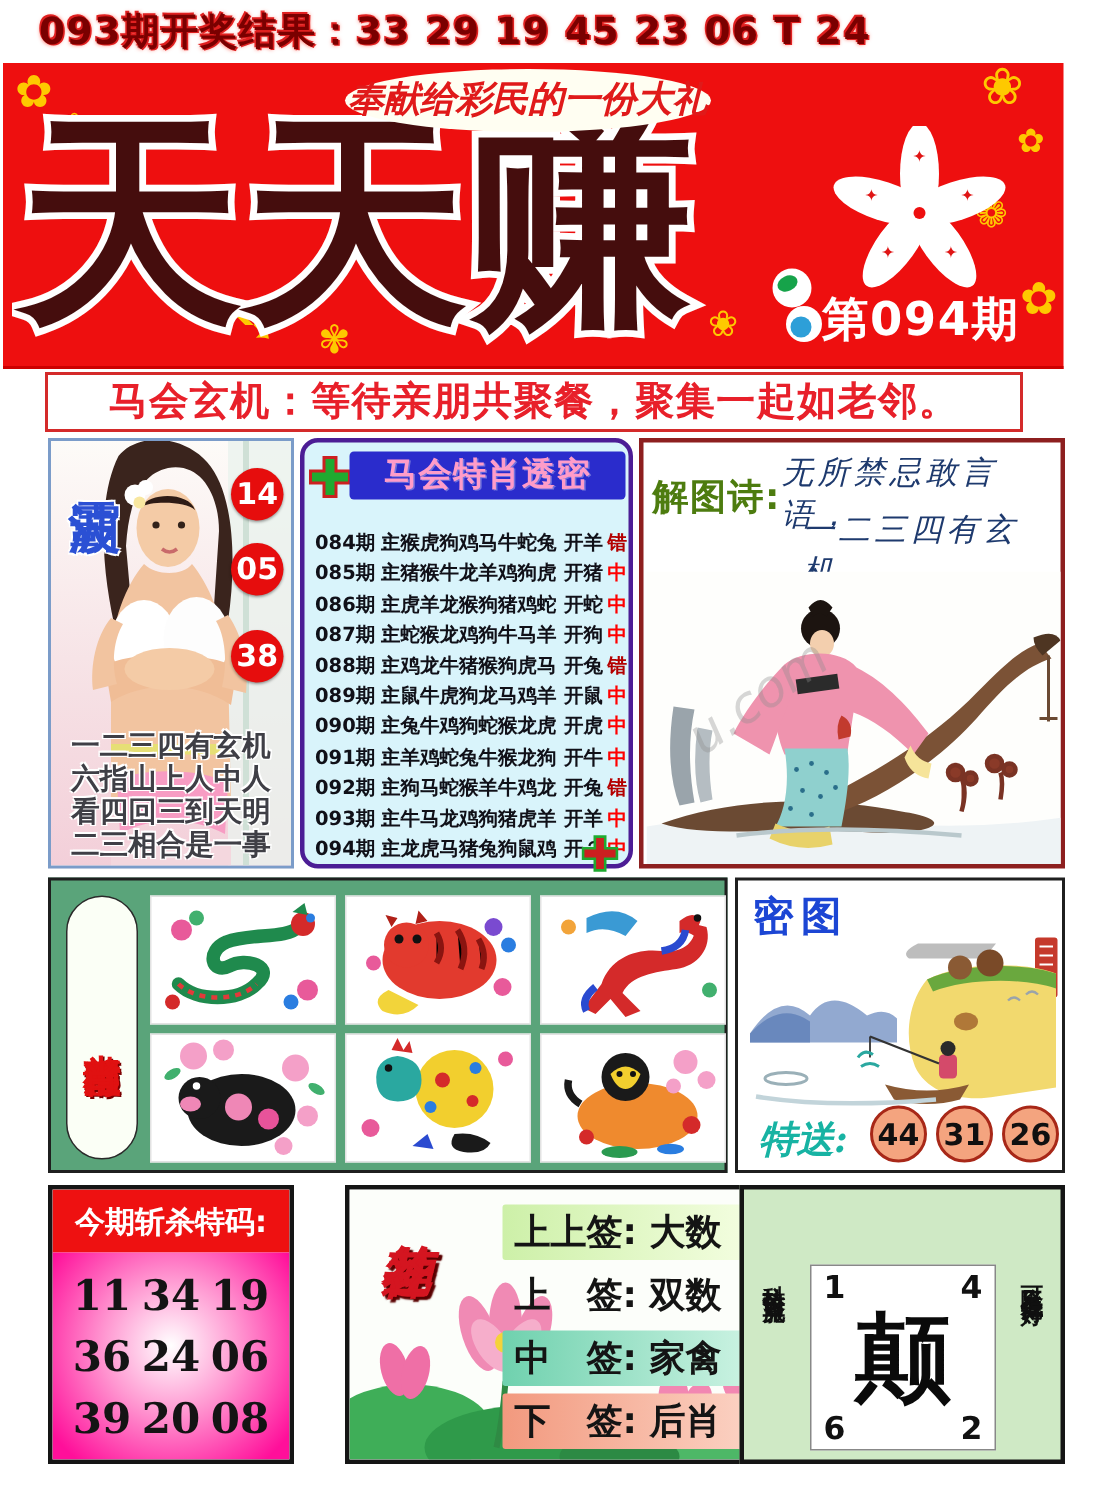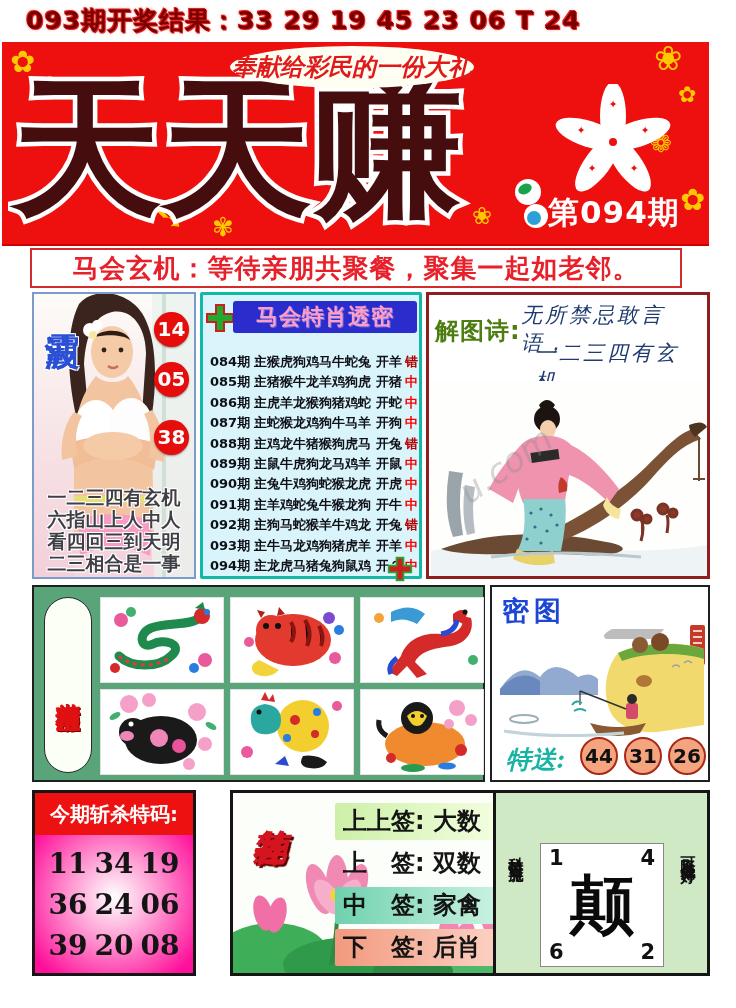--- a/index.html
+++ b/index.html
@@ -41,21 +41,21 @@
   .ball { position:absolute; left:120px; width:35px; height:35px; border-radius:50%;
     background:#e60d0d; color:#fff; font-size:20px; font-weight:bold;
     text-align:center; line-height:35px; box-shadow:0 1px 2px rgba(0,0,0,.4); }
   .ball.b0 { top:18px; } .ball.b1 { top:68px; } .ball.b2 { top:126px; }
   .photo-poem { position:absolute; left:0; bottom:3px; width:100%; text-align:center;
     font-size:19px; font-weight:bold; color:#3f3f46; line-height:22px;
     text-shadow:1px 1px 0 #fff, -1px -1px 0 #fff, 1px -1px 0 #fff, -1px 1px 0 #fff; }
 
   
   .tips-panel { position:absolute; left:200px; top:292px; width:222px; height:287px;
-    background:#d9f4fb; border:3px solid #14b8a6; border-radius:2px;padding-left:32px; }
+    background:#d9f4fb; border:3px solid #4c1d95; border-radius:12px;padding-left:32px; }
   .tips-head { position:absolute; left:30px; top:6px; width:184px; height:32px;
     background:#2a2ccc; color:#ff9cc8; font-size:22px; font-weight:bold;
     text-align:center; line-height:32px; border-radius:3px; letter-spacing:1px;
     text-shadow:1px 1px 0 #ffffff55; }
   .cross { position:absolute; }
   .cross.tl { left:2px; top:8px; }
   .cross.br { right:6px; bottom:-6px; }
   .tips-rows { position:absolute; left:7px; top:58px; width:208px; }
   .tip-row { display:flex; align-items:baseline; height:20.4px; font-size:13px;
     font-weight:bold; color:#101018; white-space:nowrap; }

